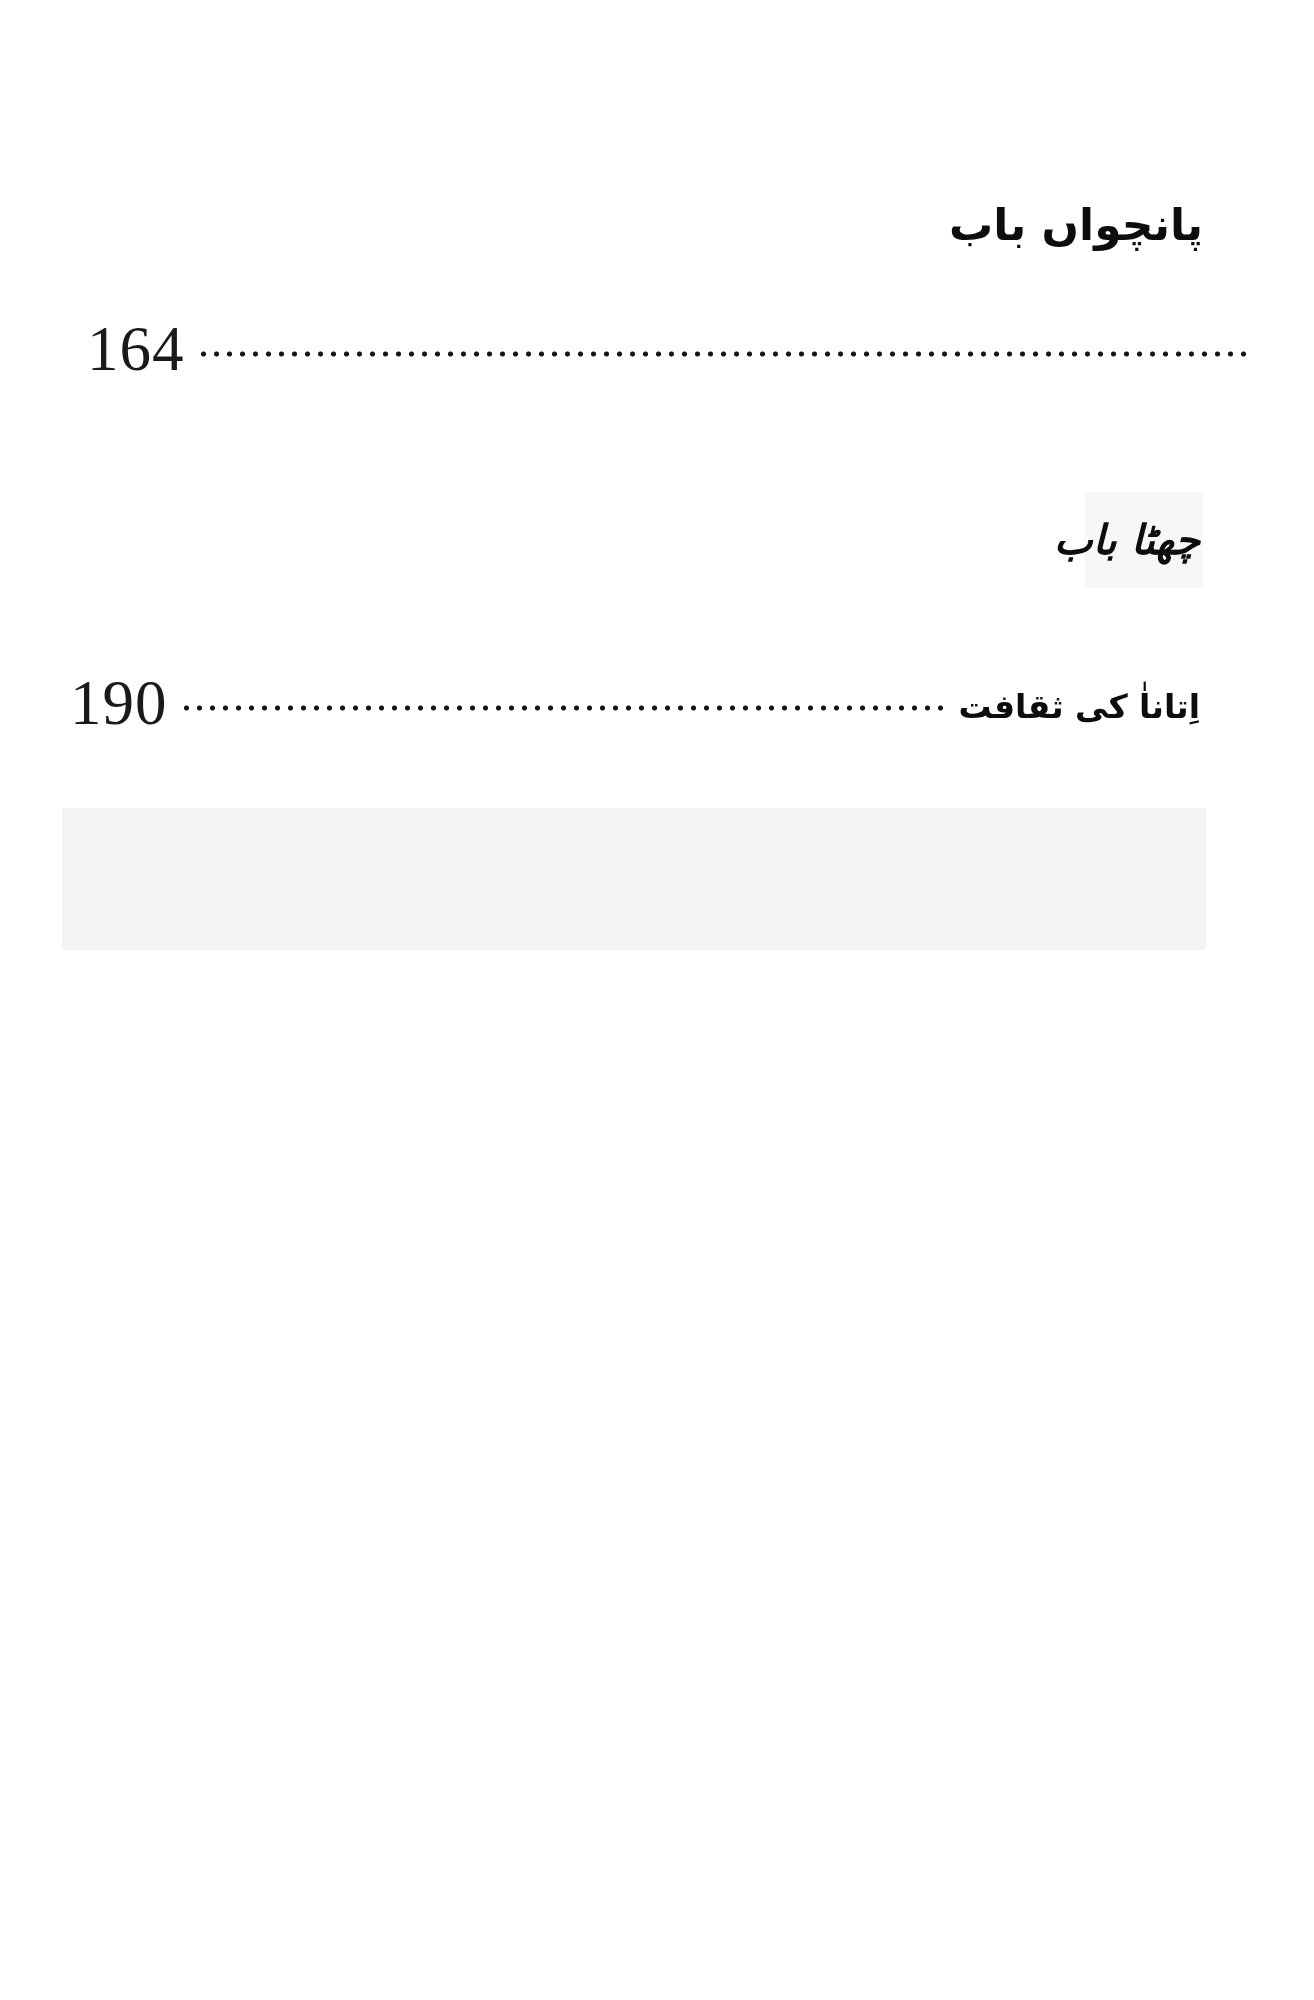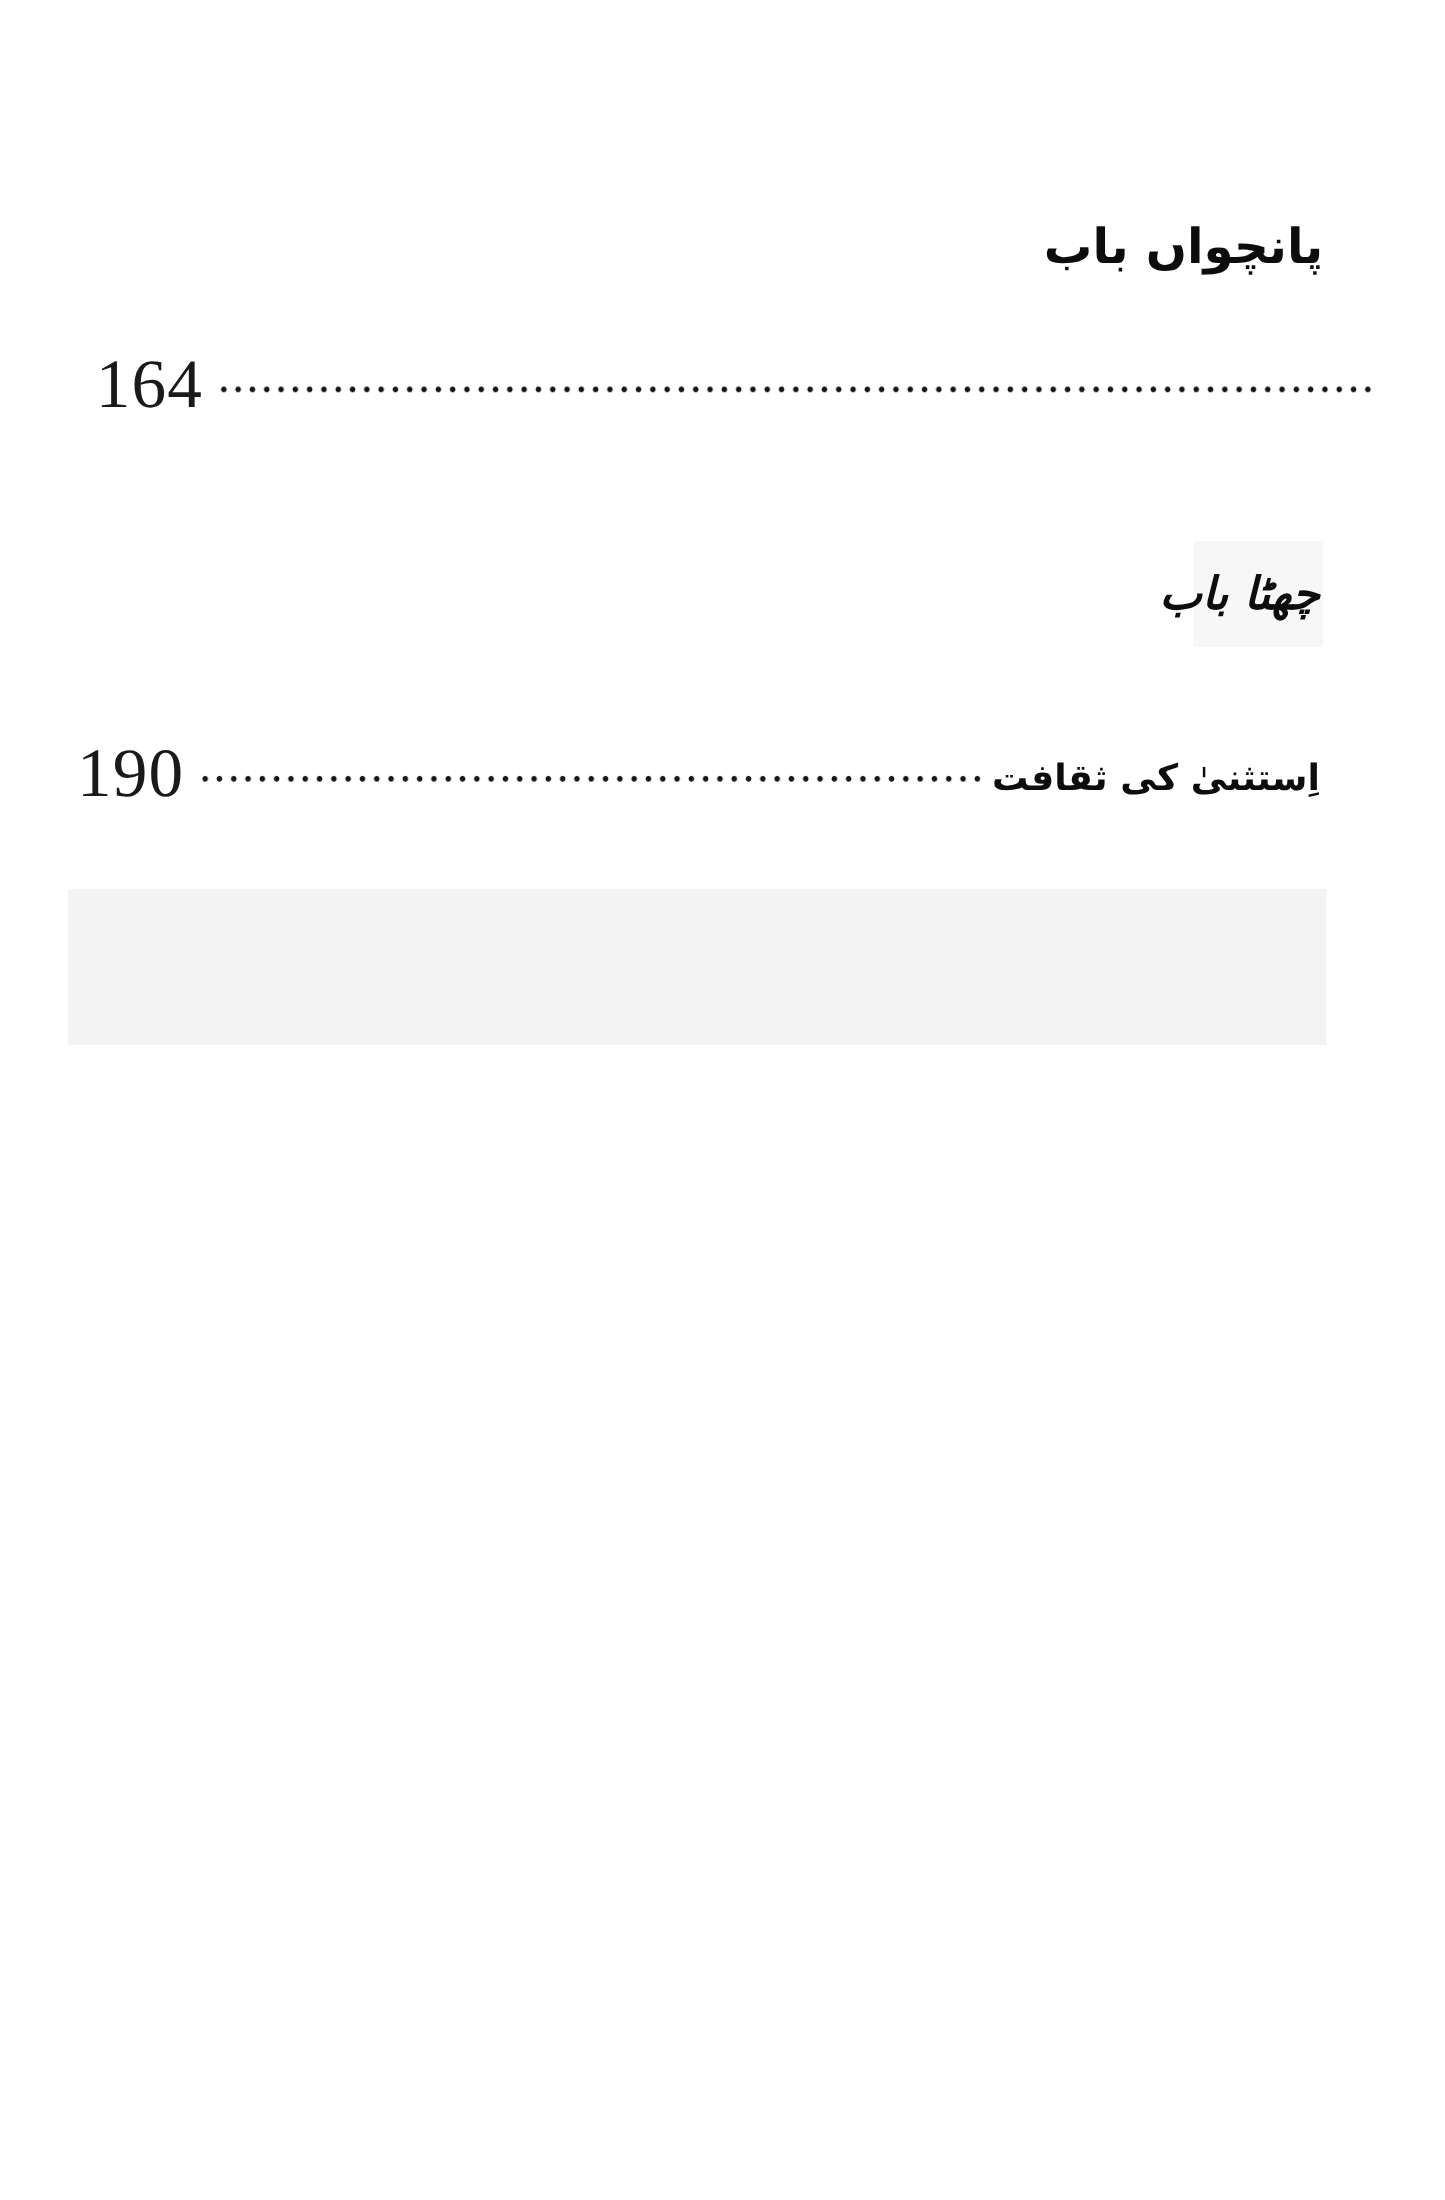--- a/index.html
+++ b/index.html
@@ -125,16 +125,16 @@
   <div class="toc-row" id="toc-row-1">
     <span class="page-number">164</span>
     <span class="dot-leader"></span>
   </div>
 
   <div class="chapter-heading" id="heading-2" lang="ur" dir="rtl">چھٹا باب</div>
 
   <div class="toc-row" id="toc-row-2">
     <span class="page-number">190</span>
     <span class="dot-leader"></span>
-    <span class="entry-title" lang="ur" dir="rtl">اِستثنیٰ کی ثقافت</span>
+    <span class="entry-title" lang="ur" dir="rtl">اِتاناٰ کی ثقافت</span>
   </div>
 
 </div>
 
 </body></html>

